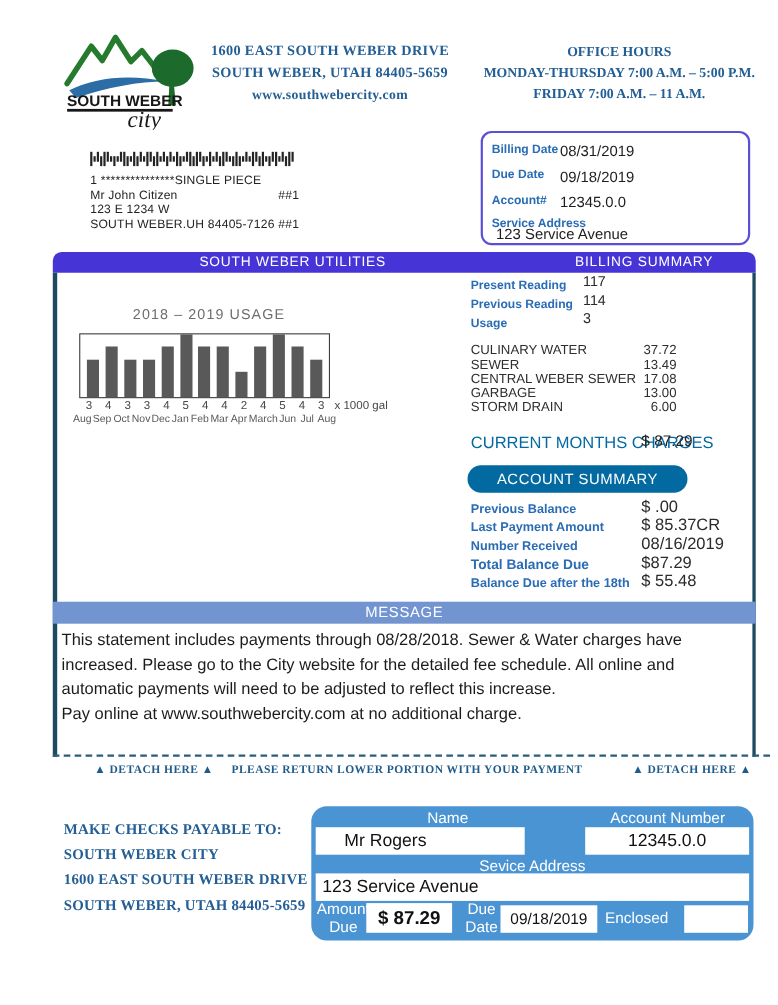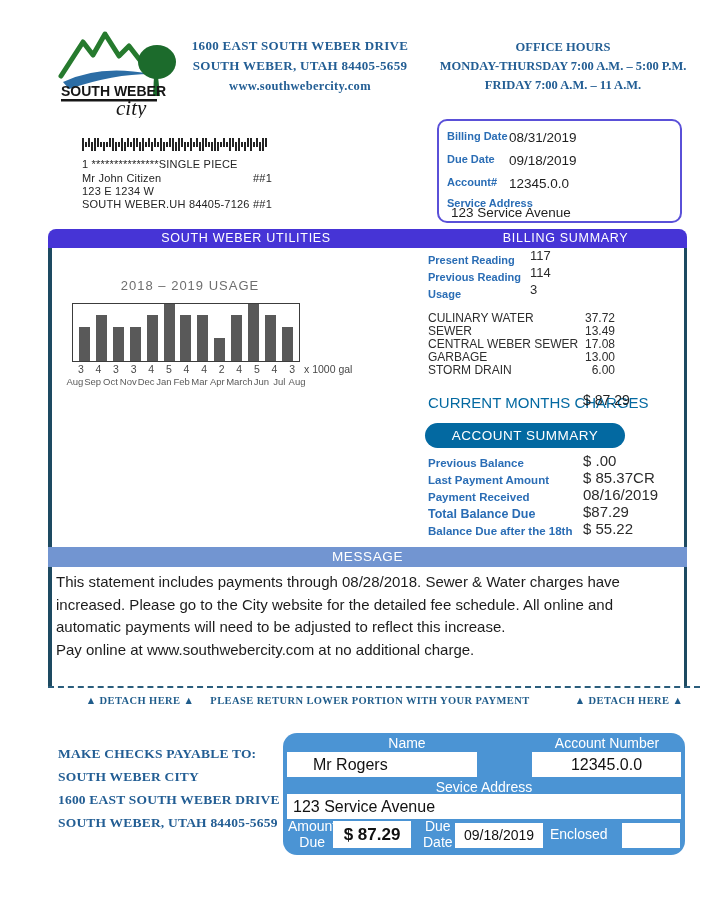--- a/index.html
+++ b/index.html
@@ -31,21 +31,21 @@
   
   .binfo{left:437px;top:119px;width:241px;height:100px;border:2px solid #5a50d8;border-radius:10px;}
   .bi-label{position:absolute;left:8px;color:#2a6db5;font-weight:bold;font-size:11px;}
   .bi-value{position:absolute;left:70px;font-size:13.5px;color:#1e1e1e;}
   .bi-r1{top:9px;}.bi-r2{top:32px;}.bi-r3{top:55px;}
   .bi-r4l{top:76px;}
   .bi-r4v{left:12px;top:84px;}
 
   
   .main-topbar{left:48px;top:229px;width:639px;height:19px;background:#4634d6;border-radius:8px 8px 0 0;}
-  .topbar-txt{position:absolute;top:0;height:19px;line-height:19px;color:#fff;font-size:12.5px;letter-spacing:0.7px;text-align:center;}
+  .topbar-txt{position:absolute;top:0;height:19px;line-height:19px;color:#fff;font-size:12.5px;letter-spacing:0.7px;text-align:center;padding-left:20px;}
   .topbar-left{left:0;width:62%;}
   .topbar-right{left:62%;width:38%;}
   .main-bl{left:48px;top:248px;width:4px;height:440px;background:#1d4a61;}
   .main-br{left:684px;top:248px;width:3px;height:440px;background:#1d4a61;}
 
   
   .chart-title{left:90px;top:278px;width:200px;text-align:center;color:#6e6e6e;font-size:13px;letter-spacing:1px;}
   .chart-box{left:72px;top:303px;width:226px;height:57px;border:1.5px solid #3c3c3c;display:flex;align-items:flex-end;justify-content:space-evenly;}
   .bar{width:11px;}
   .chart-values{left:72px;top:363px;width:229px;display:flex;font-size:10.5px;color:#474747;}
@@ -308,30 +308,30 @@
   <div class="abs acct-pill">ACCOUNT SUMMARY</div>
   <div class="arow" style="top:453px">
     <span class="alabel">Previous Balance</span>
     <span class="aval">$ .00</span>
   </div>
   <div class="arow" style="top:470px">
     <span class="alabel">Last Payment Amount</span>
     <span class="aval">$ 85.37CR</span>
   </div>
   <div class="arow" style="top:487px">
-    <span class="alabel">Payment Received</span>
+    <span class="alabel">Number Received</span>
     <span class="aval">08/16/2019</span>
   </div>
   <div class="arow" style="top:504px">
     <span class="alabel alabel-big">Total Balance Due</span>
     <span class="aval">$87.29</span>
   </div>
   <div class="arow" style="top:521px">
     <span class="alabel">Balance Due after the 18th</span>
-    <span class="aval">$ 55.22</span>
+    <span class="aval">$ 55.48</span>
   </div>
 
   <div class="abs msg-bar">MESSAGE</div>
   <div class="abs msg-text">This statement includes payments through 08/28/2018. Sewer &amp; Water charges have
 increased. Please go to the City website for the detailed fee schedule. All online and
 automatic payments will need to be adjusted to reflect this increase.
 Pay online at www.southwebercity.com at no additional charge.</div>
 
   <div class="abs detach-line"></div>
   <div class="abs detach-label detach-left">▲ DETACH HERE ▲</div>

